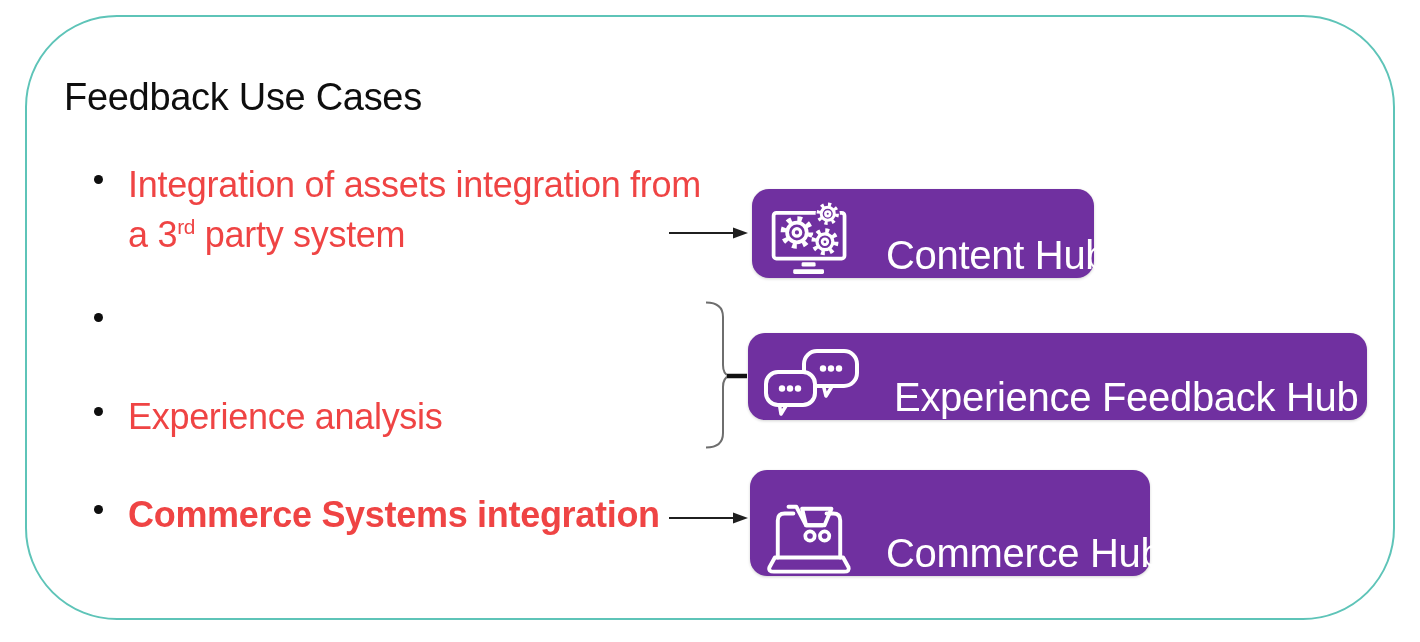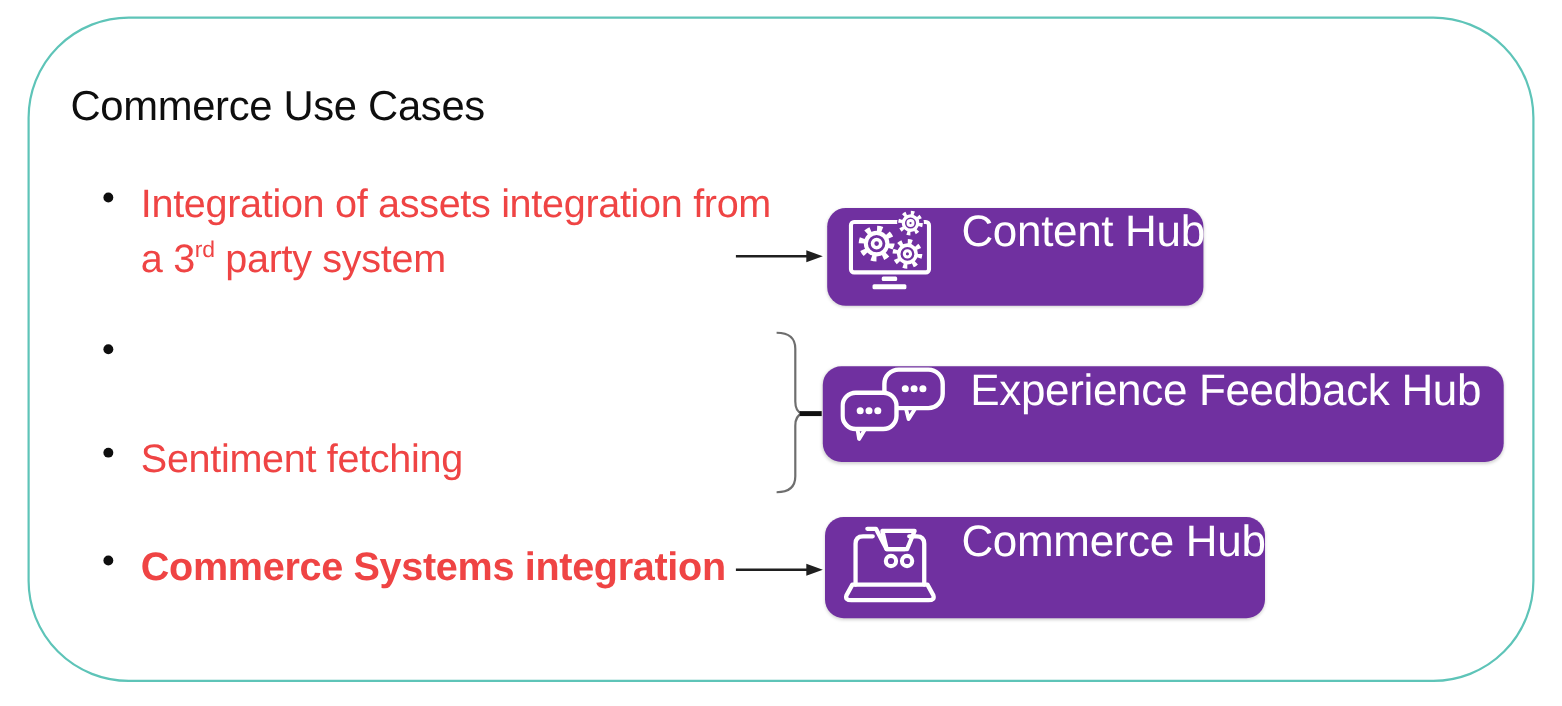--- a/index.html
+++ b/index.html
@@ -23,51 +23,51 @@
   .bullet sup{font-size:58%;line-height:0;}
   #bullet-1{top:160px;width:600px;}
   #bullet-2{top:298px;}
   #bullet-3{top:392px;}
   #bullet-4{top:490px;font-weight:bold;}
   .connector{position:absolute;}
   #arrow-1{left:668px;top:224px;}
   #arrow-2{left:668px;top:509px;}
   #brace-1{left:700px;top:300px;}
   .hub{
-    position:absolute;display:flex;align-items:flex-start;box-sizing:border-box;
-    background:#7030a0;border-radius:17px;padding-left:16px;gap:22px;
+    position:absolute;display:flex;align-items:flex-end;box-sizing:border-box;
+    background:#7030a0;border-radius:17px;padding-left:16px;gap:34px;
     box-shadow:0 1px 3px rgba(0,0,0,0.18);cursor:pointer;
   }
   .hub .label{color:#ffffff;font-size:40px;letter-spacing:-0.3px;white-space:nowrap;}
   #hub-content{left:752px;top:189px;width:342px;height:89px;}
   #hub-feedback{left:748px;top:333px;width:619px;height:87px;}
-  #hub-commerce{left:750px;top:470px;width:400px;height:92px;}
+  #hub-commerce{left:750px;top:470px;width:400px;height:106px;}
   .hub svg{flex:0 0 auto;display:block;}
 </style>
 </head>
 <body>
 
 <div id="canvas">
 
   <div class="frame"></div>
 
-  <div class="title">Commerce Use Cases</div>
+  <div class="title">Feedback Use Cases</div>
 
   <div class="bullet" id="bullet-1">
     <span class="dot"></span>
     <span>Integration of assets integration from a 3</span><sup>rd</sup><span> party system</span>
   </div>
 
   <div class="bullet" id="bullet-2">
     <span class="dot"></span>
   </div>
 
   <div class="bullet" id="bullet-3">
     <span class="dot"></span>
-    <span>Sentiment fetching</span>
+    <span>Experience analysis</span>
   </div>
 
   <div class="bullet" id="bullet-4">
     <span class="dot"></span>
     <span>Commerce Systems integration</span>
   </div>
 
   <svg class="connector" id="arrow-1" width="82" height="18" viewBox="0 0 82 18">
     <line x1="1" y1="9" x2="66" y2="9" stroke="#1f1f1f" stroke-width="2.2"></line>
     <polygon points="65,3.5 80,9 65,14.5" fill="#1f1f1f"></polygon>

